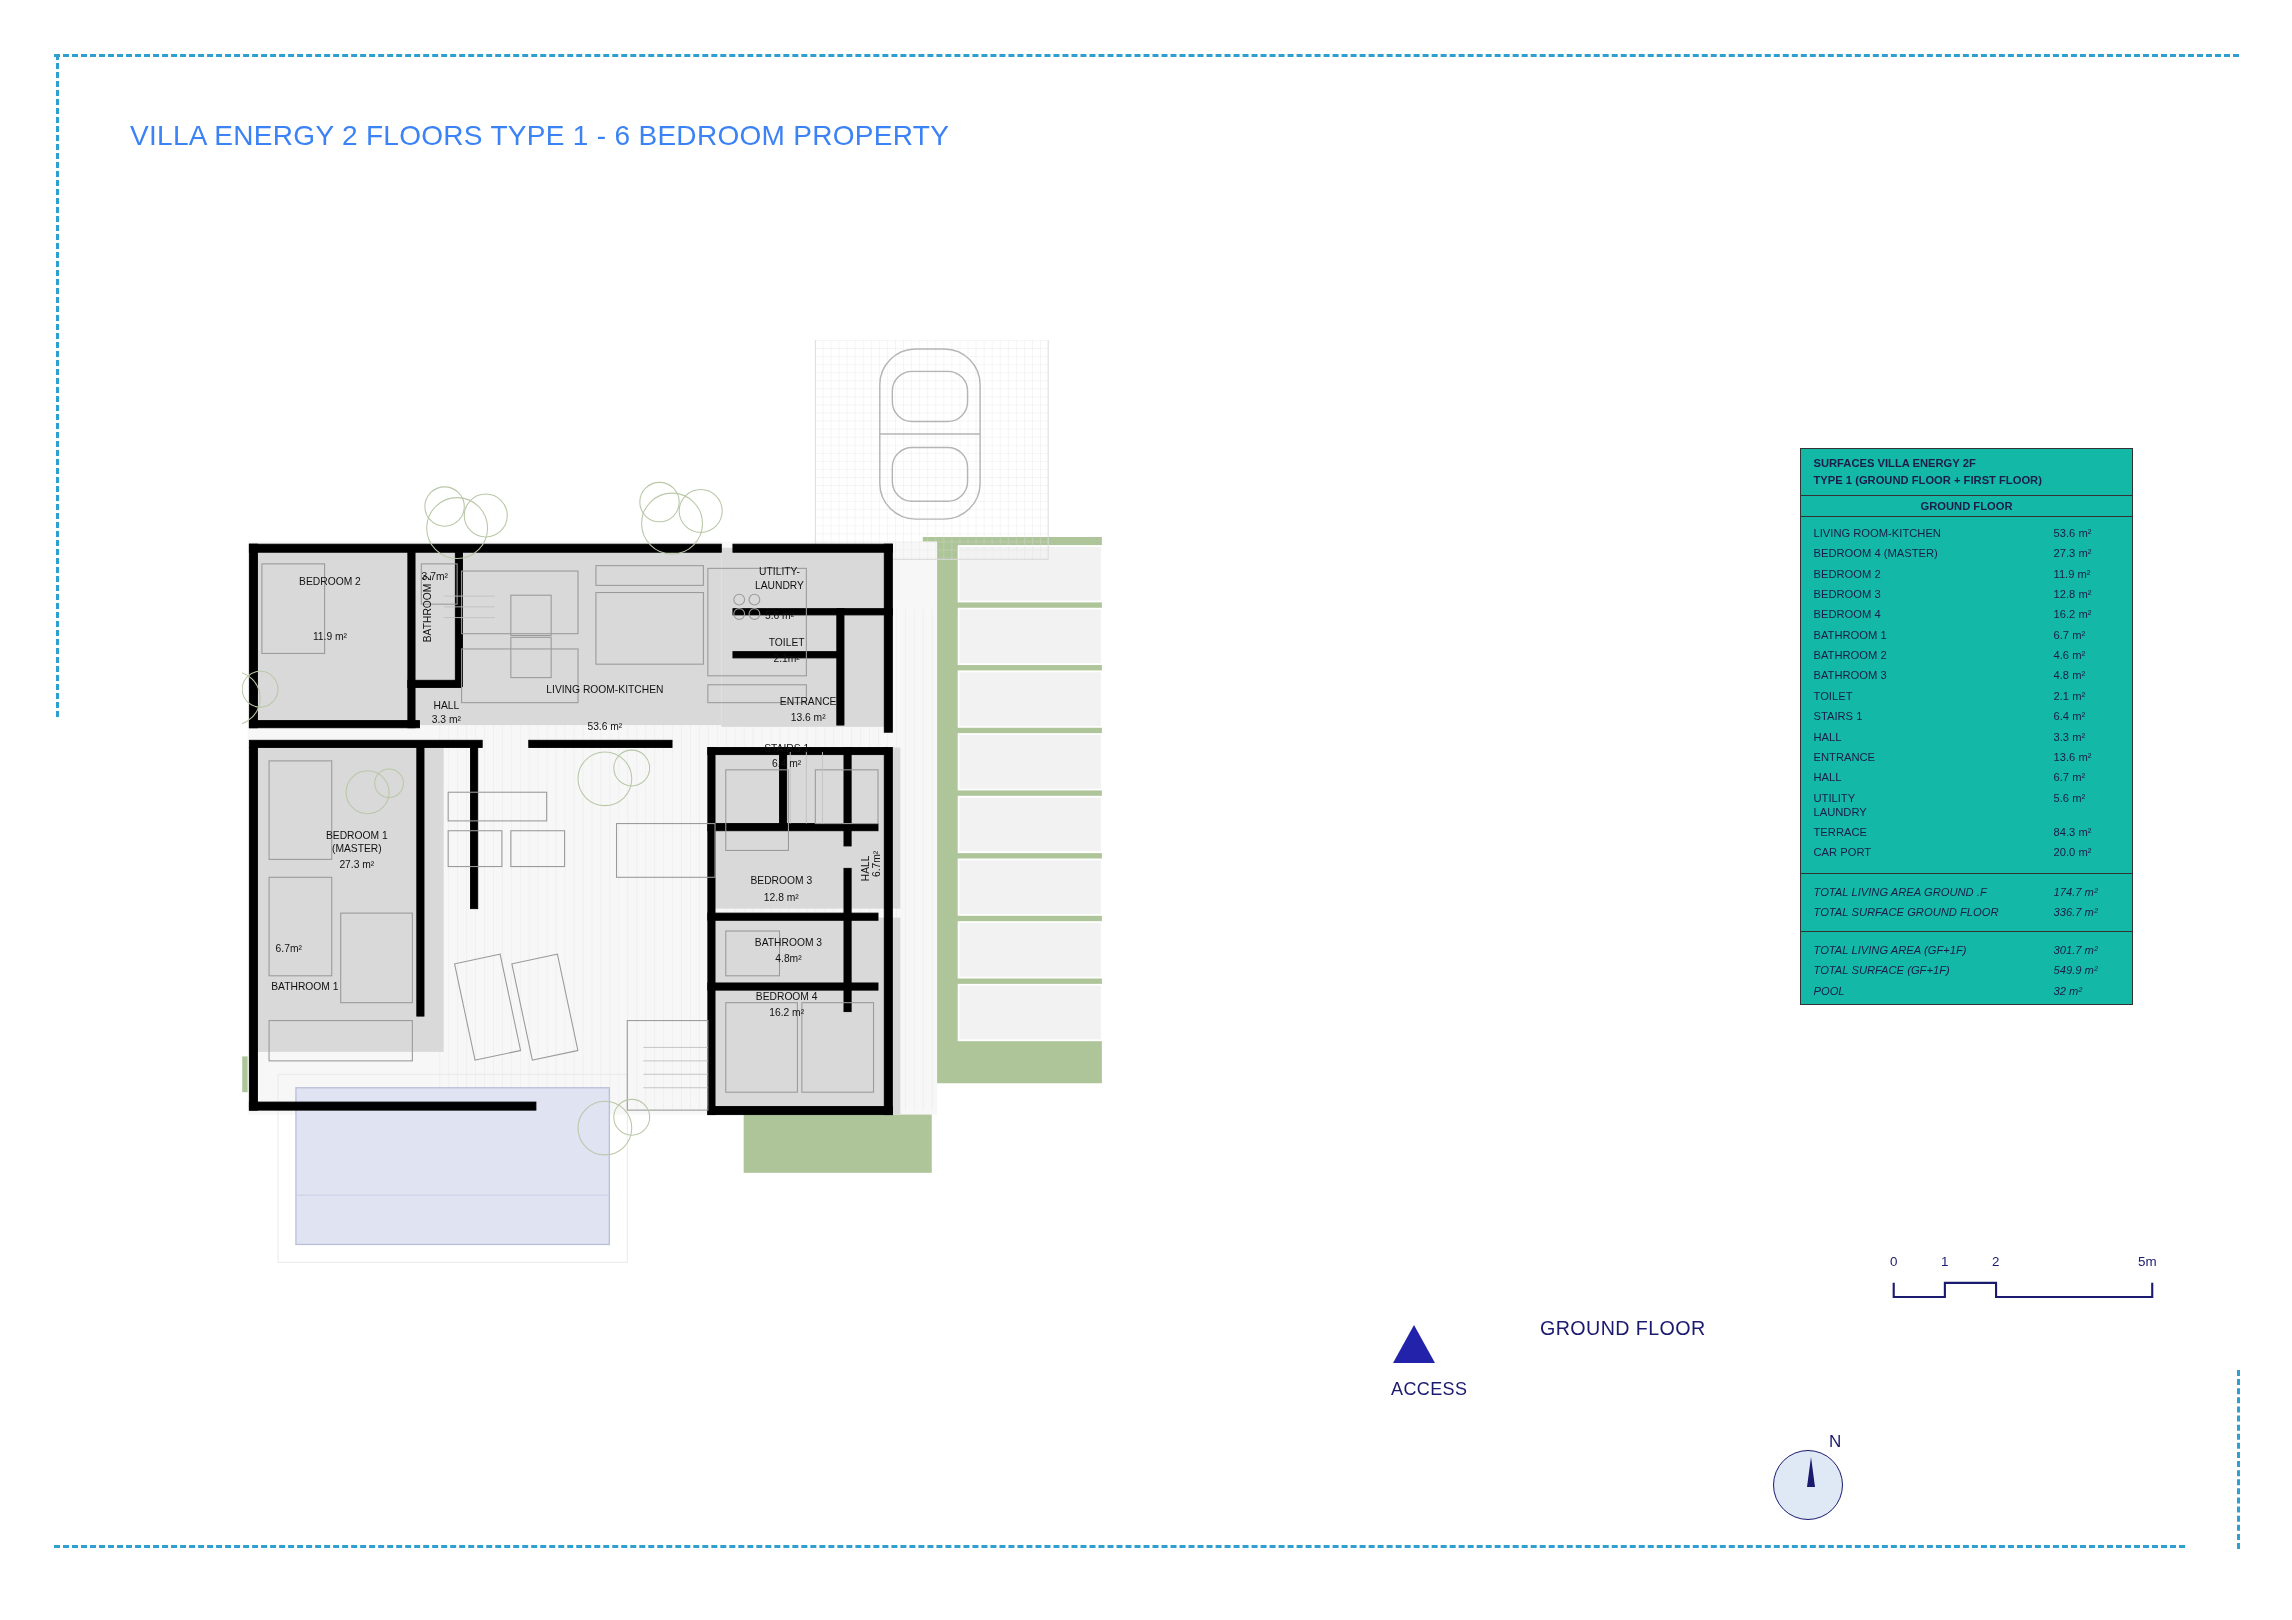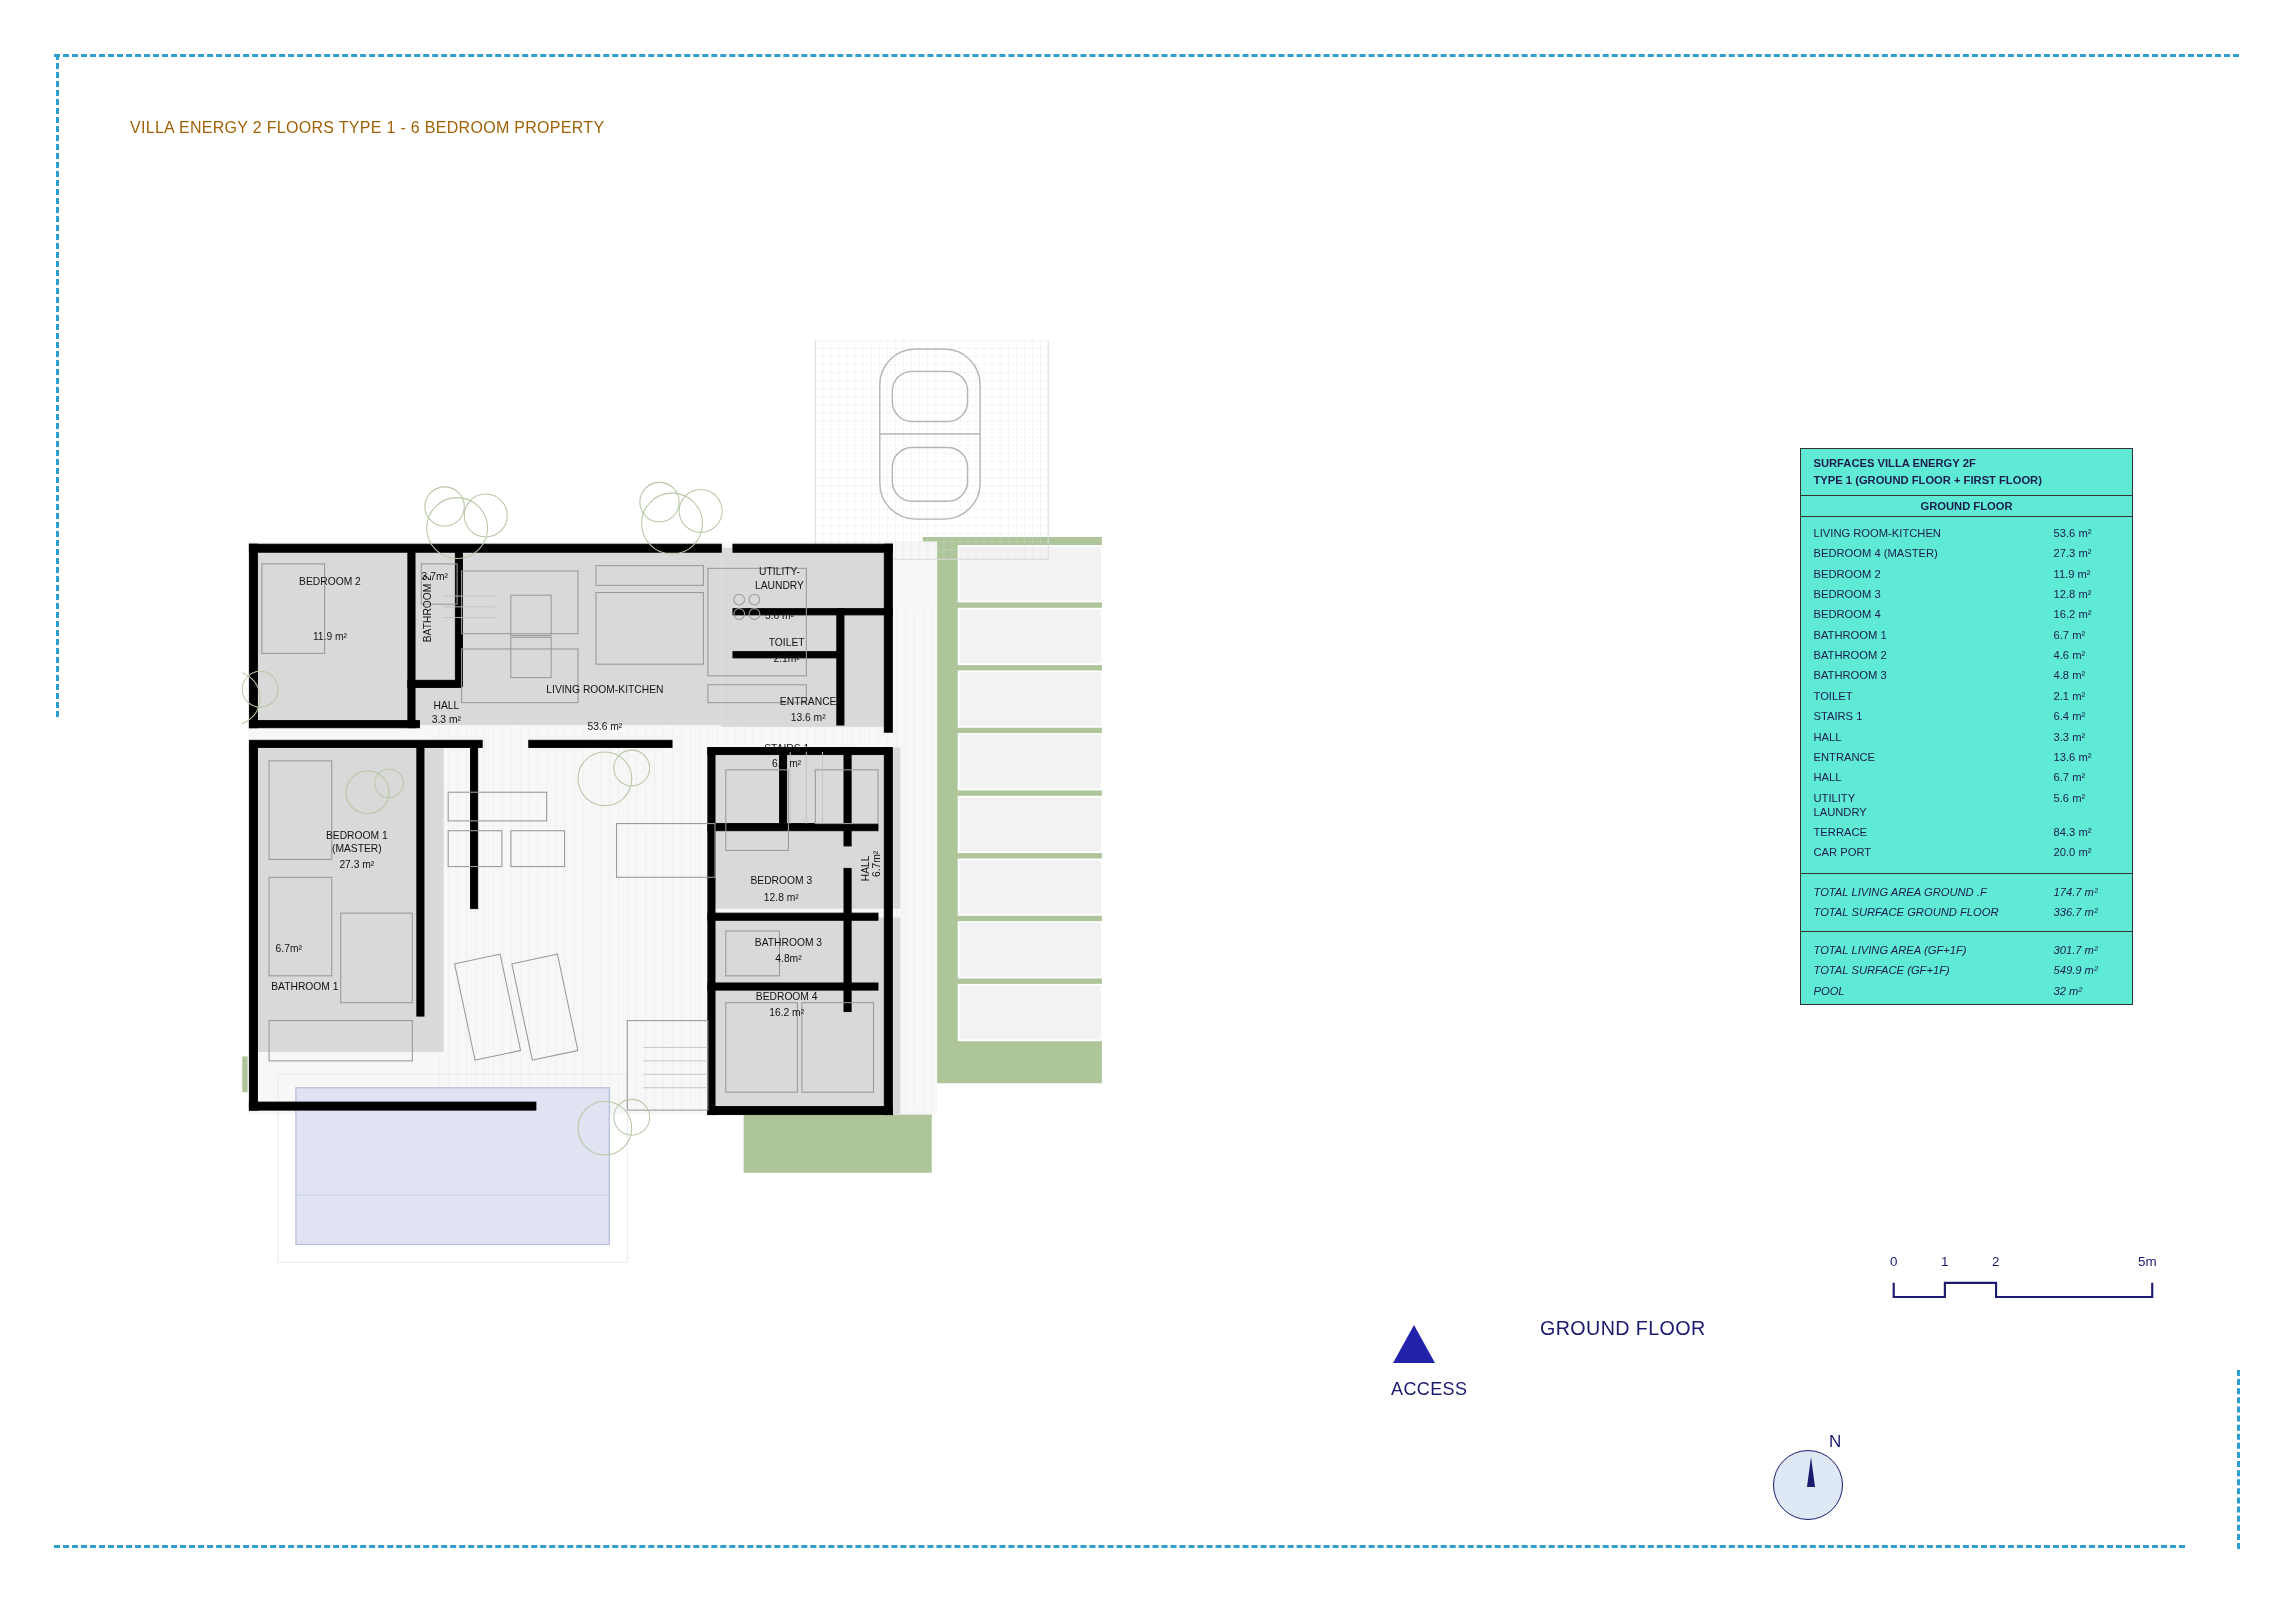--- a/index.html
+++ b/index.html
@@ -12,36 +12,36 @@
     overflow:hidden;
   }
   
   .frame-line{position:absolute;background:transparent;}
   .f-top{left:54px;top:54px;width:2185px;height:0;border-top:3.6px dashed #2f9fd0;}
   .f-bottom{left:54px;top:1545px;width:2131px;height:0;border-top:3.6px dashed #2f9fd0;}
   .f-left{left:56px;top:54px;width:0;height:663px;border-left:3.6px dashed #2f9fd0;}
   .f-right{left:2237px;top:1370px;width:0;height:179px;border-left:3.6px dashed #2f9fd0;}
 
   
-  .title{position:absolute;left:130px;top:116px;font-size:16px;letter-spacing:0.3px;line-height:1.45;color:#a16207;font-weight:400;}
+  .title{position:absolute;left:130px;top:116px;font-size:28px;letter-spacing:0.3px;line-height:1.45;color:#3b82f6;font-weight:400;}
   .title div{white-space:nowrap;}
 
   
   .plan{position:absolute;left:242px;top:340px;width:1075px;height:994px;}
   .plan svg{display:block;}
 
   
   .floor-label{position:absolute;left:1540px;top:1317px;font-size:19.7px;color:#1a1a6e;letter-spacing:0.4px;}
   .access-label{position:absolute;left:1391px;top:1379px;font-size:18px;color:#1a1a6e;letter-spacing:0.4px;}
   .access-tri{position:absolute;left:1393px;top:1325px;width:0;height:0;border-left:21.5px solid transparent;border-right:21.5px solid transparent;border-bottom:38px solid #2222aa;}
 
   
   .surfaces{
     position:absolute;left:1800px;top:448px;width:331px;
-    border:0.9px solid #333;background:#5eead4;font-size:11.2px;color:#1c1c4c;
+    border:0.9px solid #333;background:#14b8a6;font-size:11.2px;color:#1c1c4c;
   }
   .surf-head{padding:6.3px 12.5px 6.3px 12.5px;border-bottom:0.9px solid #333;font-weight:700;line-height:1.5;font-size:11.2px;}
   .surf-sub{text-align:center;font-weight:700;padding:3.6px 0 4.5px 0;border-bottom:0.9px solid #333;font-size:11.2px;}
   .surf-rows{padding:5.4px 0 5.4px 0;}
   .srow{display:flex;justify-content:space-between;padding:3.2px 12.5px;line-height:1.25;}
   .srow .lbl{white-space:pre-line;}
   .srow .val{min-width:66px;text-align:left;}
   .sep{border-top:0.9px solid #333;margin:4.5px 0 4.5px 0;}
   .block2{padding:3.6px 0 3.6px 0;font-style:italic;}
 

